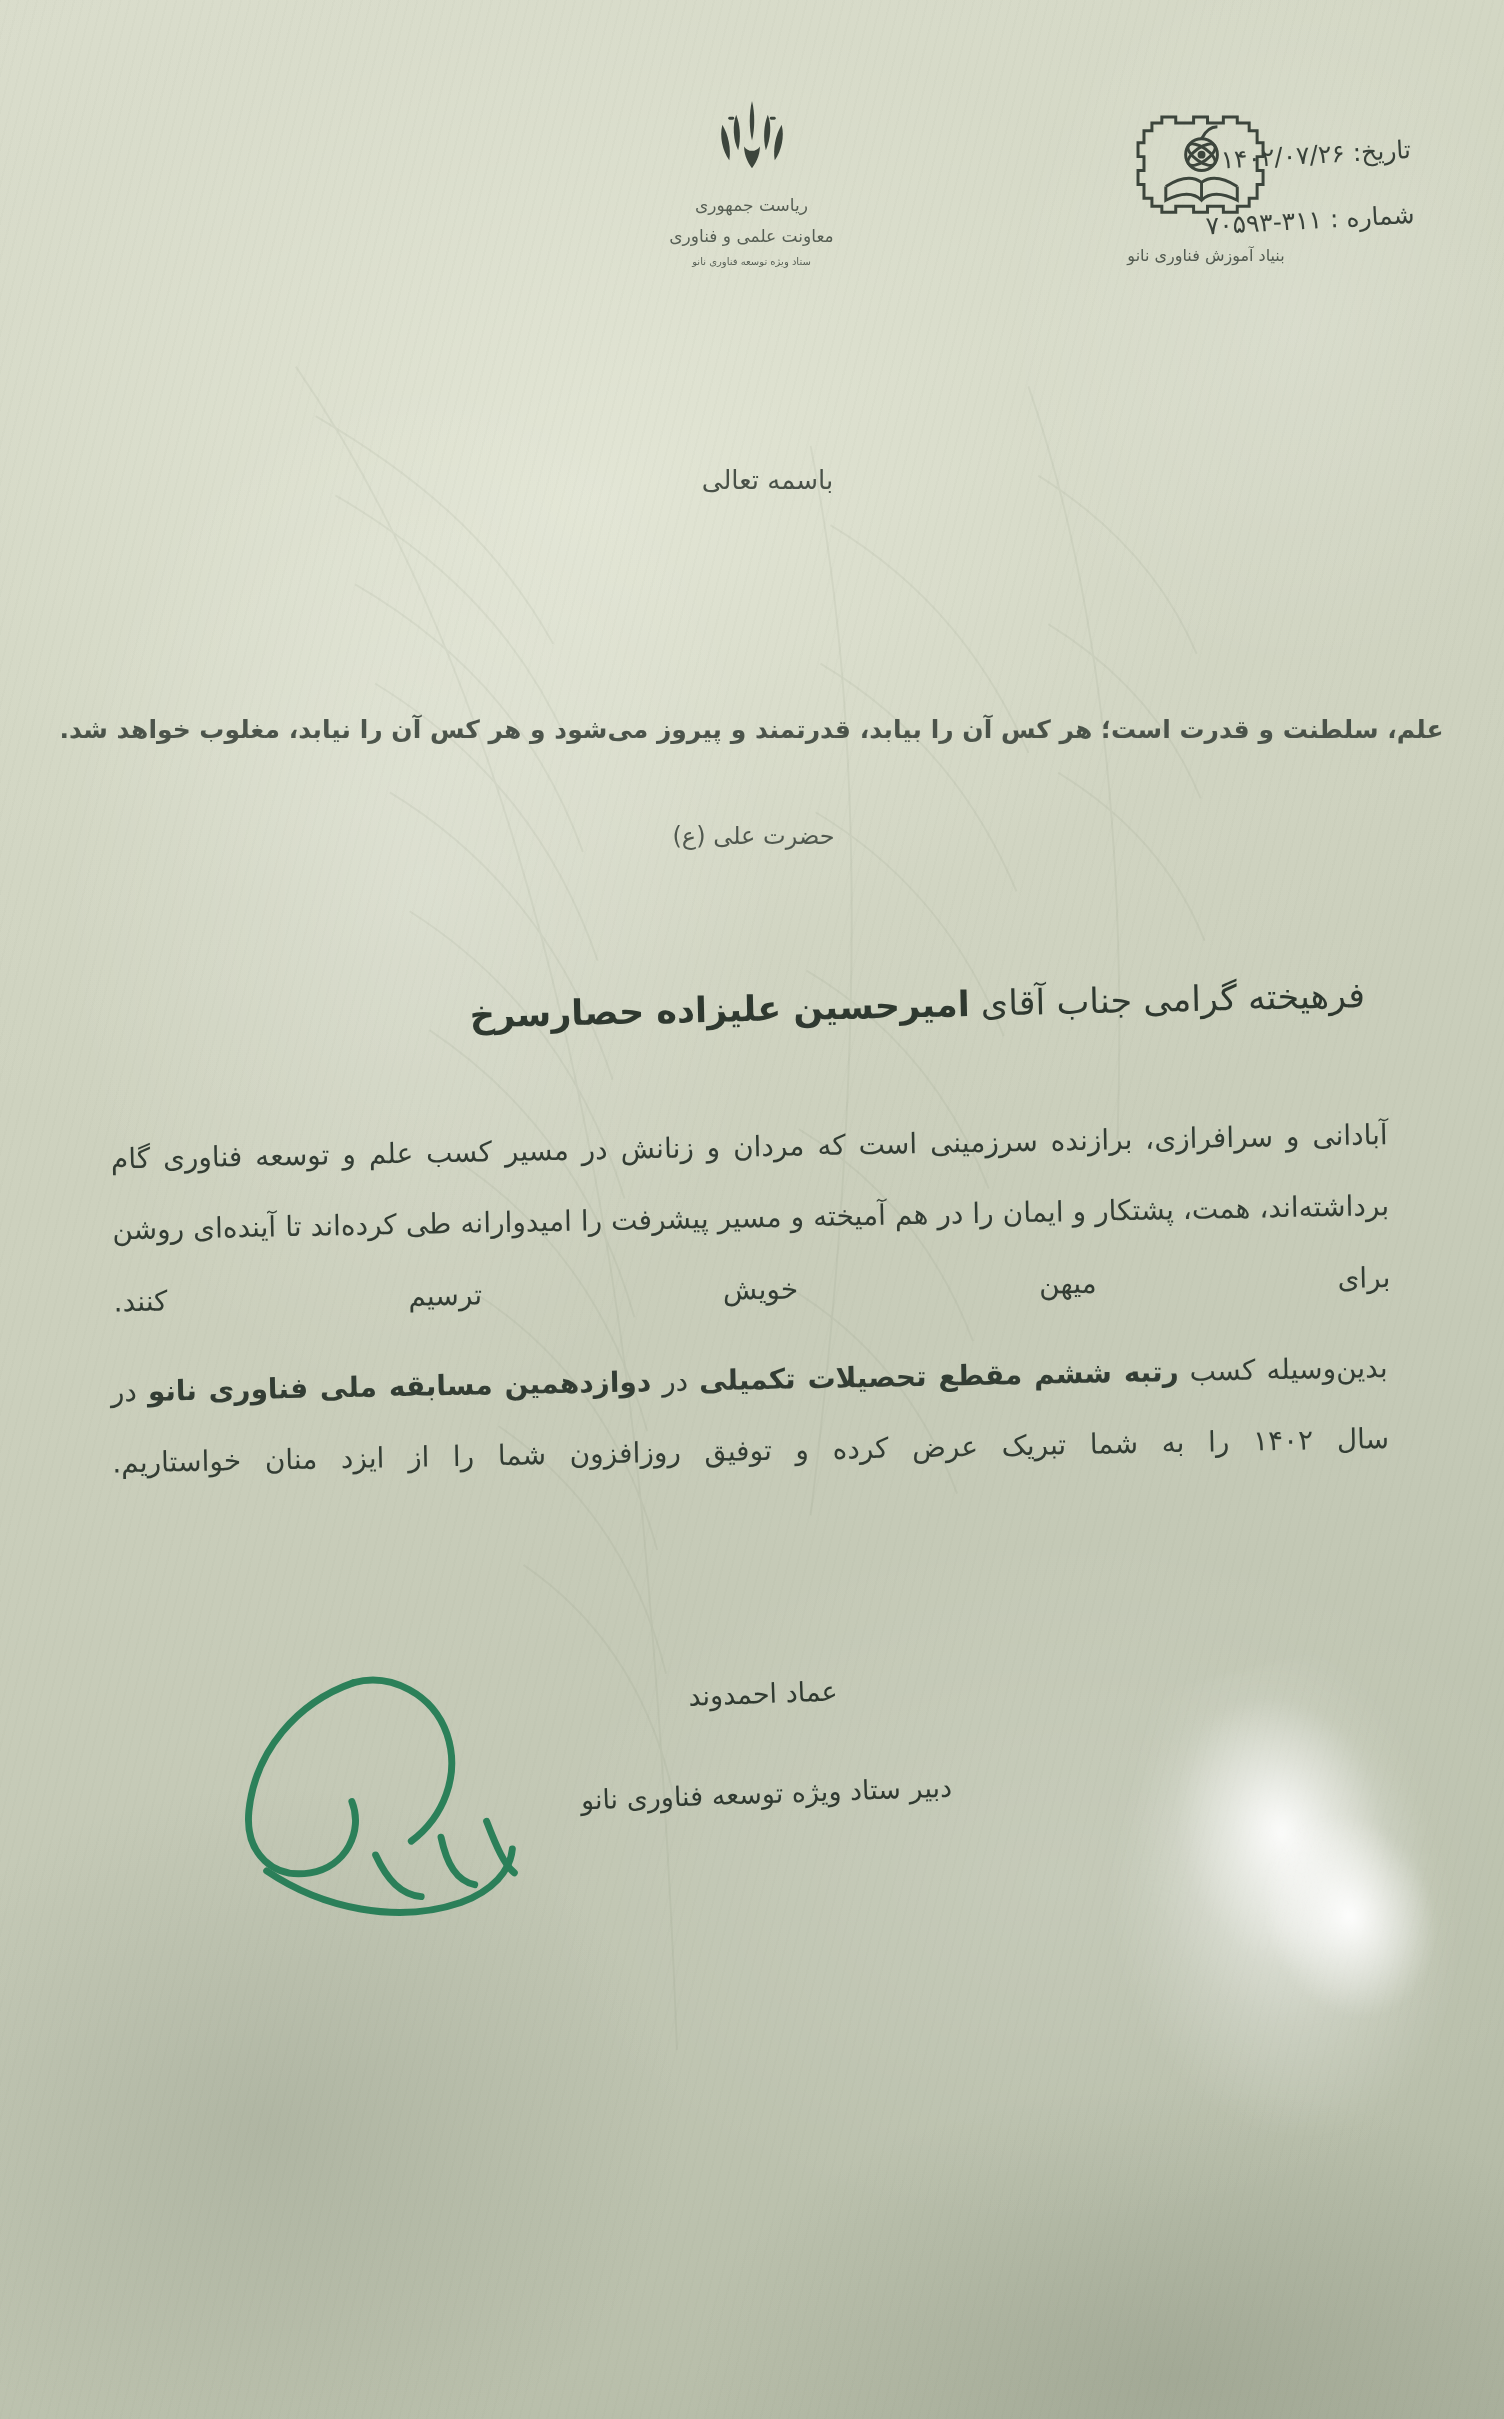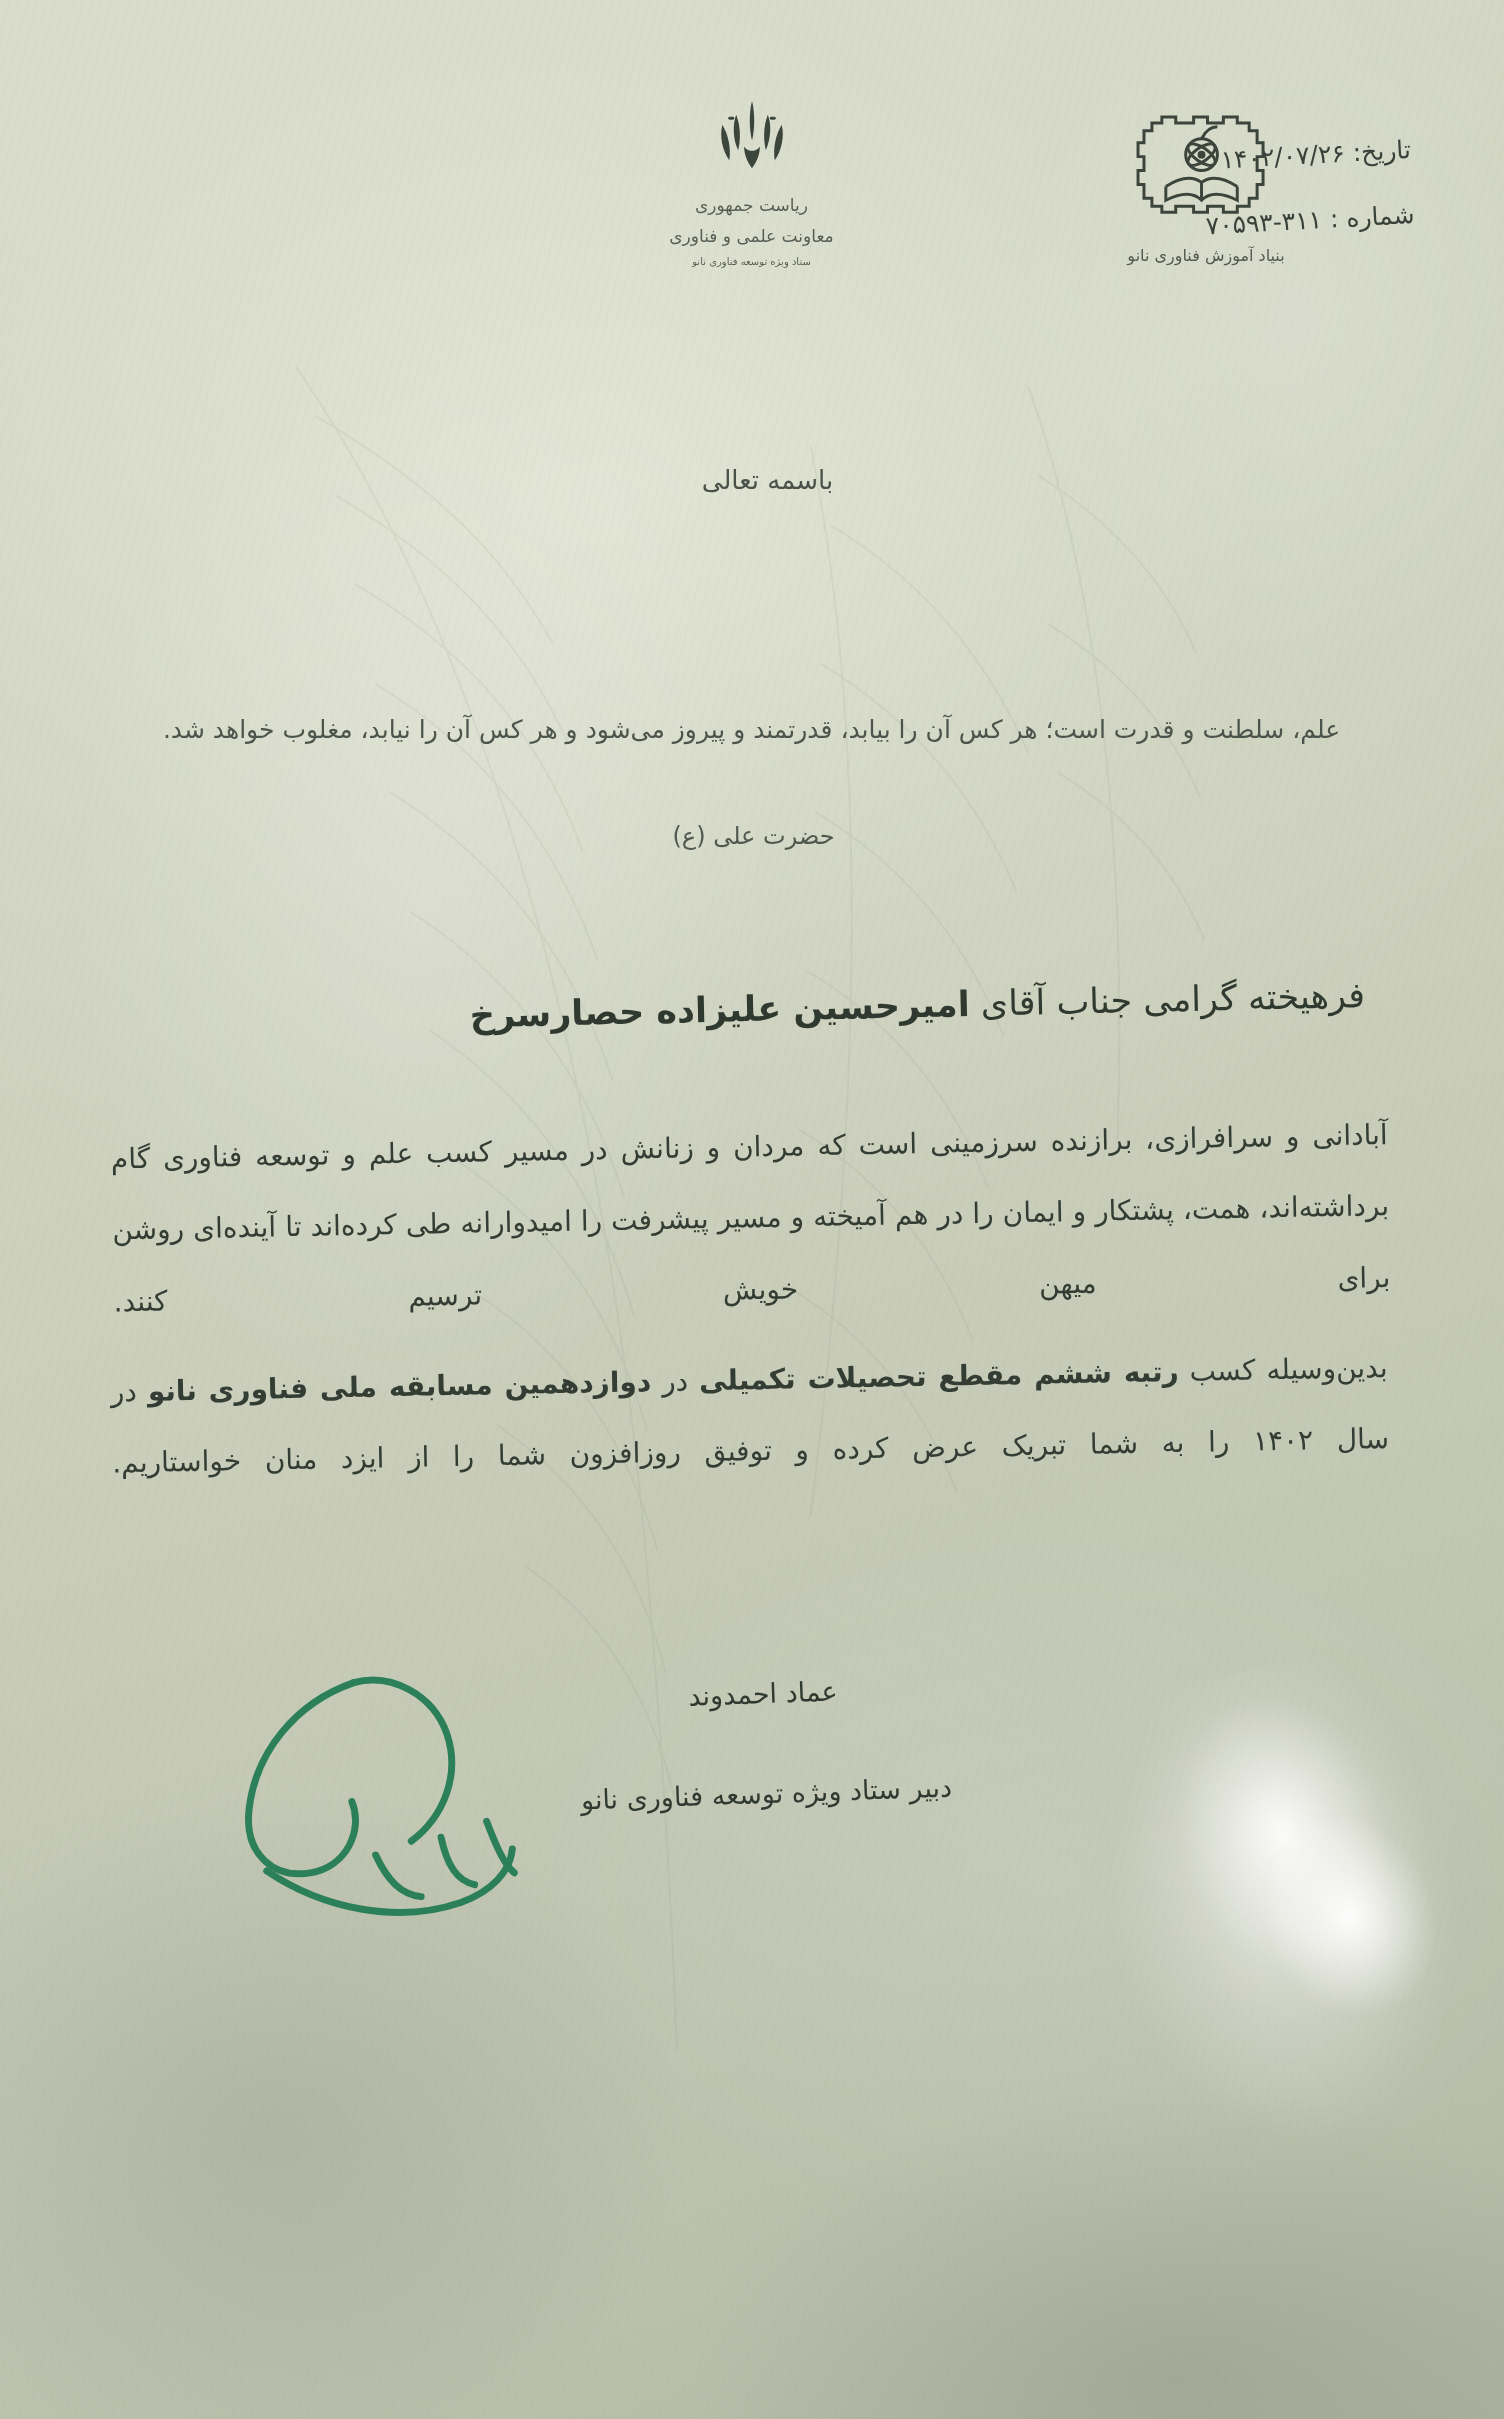--- a/index.html
+++ b/index.html
@@ -144,20 +144,21 @@
     opacity: .93;
   }
   .hadith-fa {
     position: absolute;
     left: 0; right: 0;
     top: 715px;
     text-align: center;
     font-size: 25px;
     color: #39423a;
     opacity: .88;
+    font-weight: bold;
   }
   .hadith-src {
     position: absolute;
     left: 4px; right: 0;
     top: 822px;
     text-align: center;
     font-size: 24px;
     color: #39423a;
     opacity: .85;
   }

